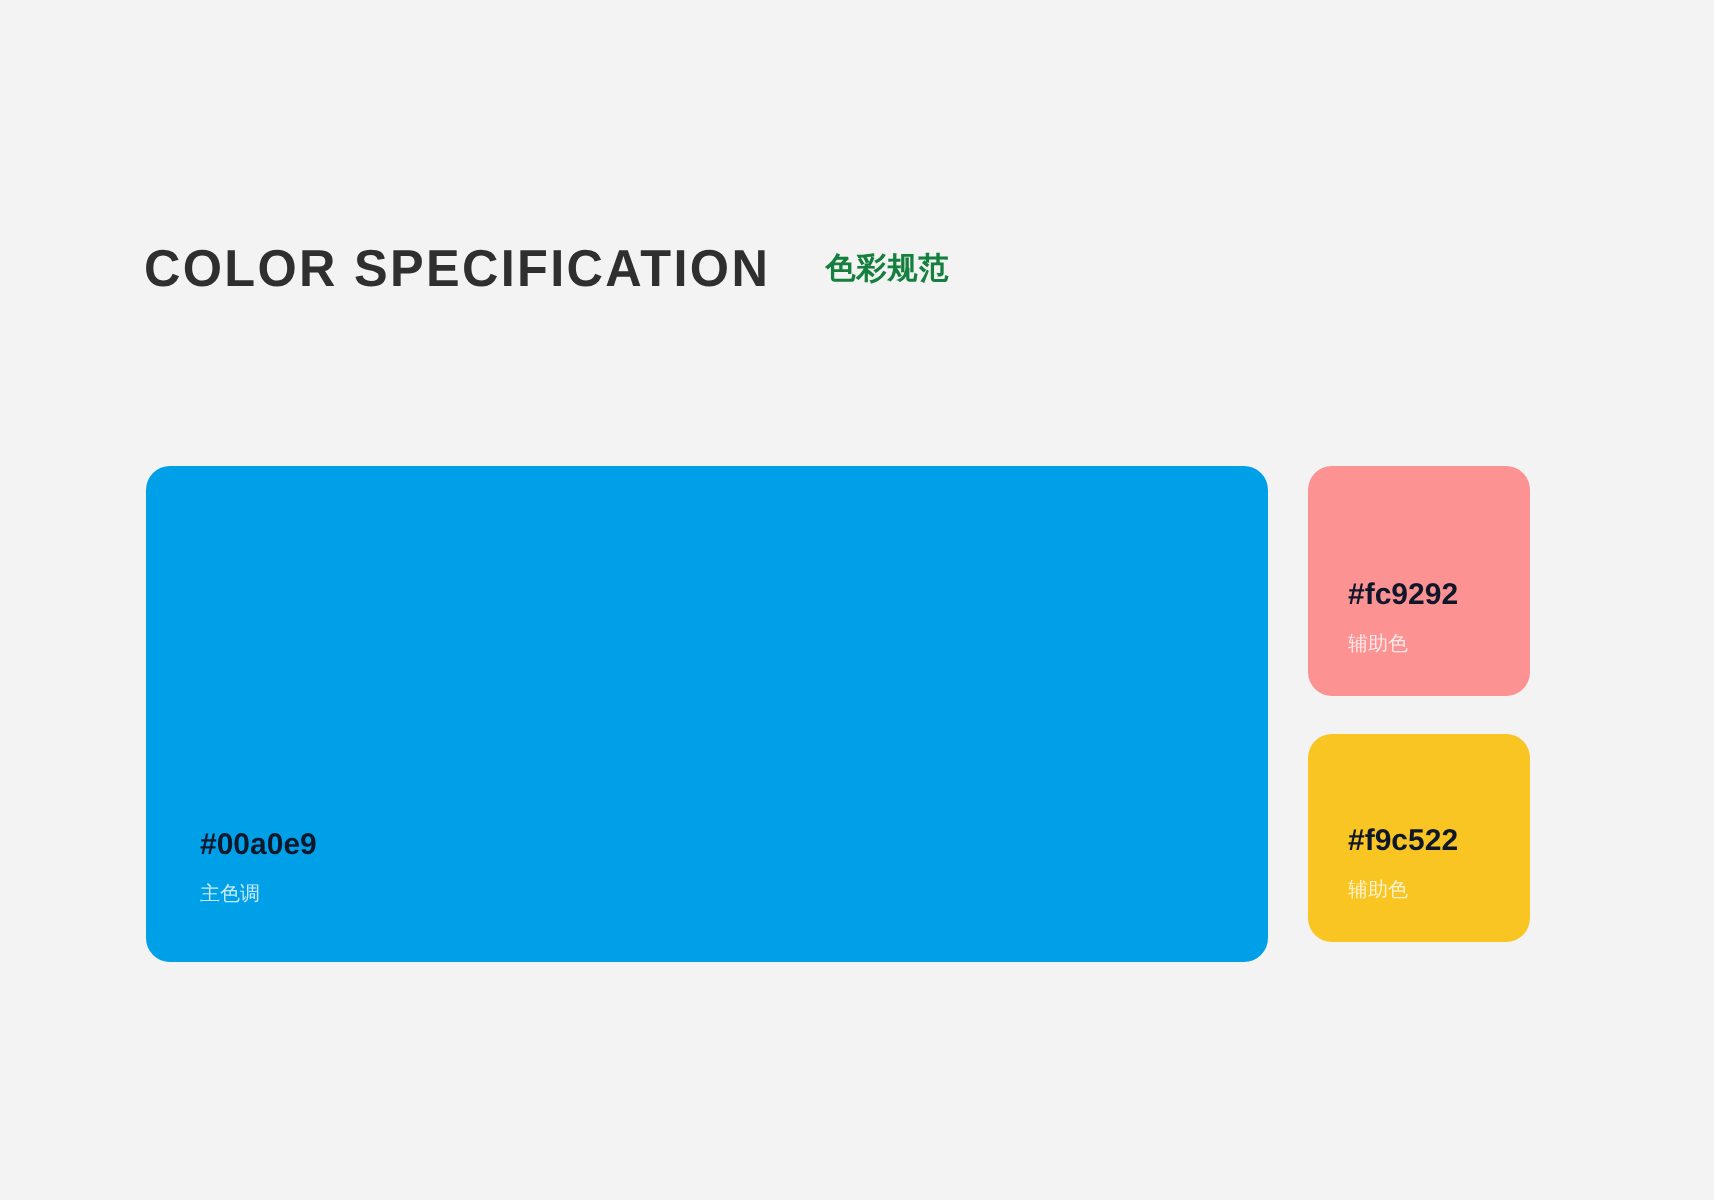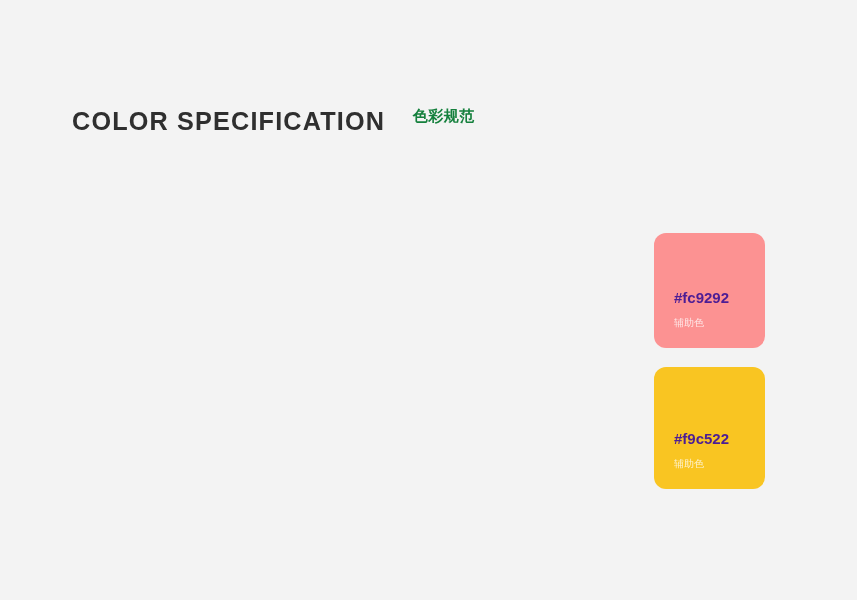--- a/index.html
+++ b/index.html
@@ -16,23 +16,23 @@
   .page {
     position: relative;
     width: 857px;
     height: 600px;
   }
 
   
   .header {
     position: absolute;
     left: 72px;
-    top: 108px;
+    top: 121px;
     display: flex;
-    align-items: flex-start;
+    align-items: center;
   }
   .header-title {
     font-size: 26px;
     font-weight: bold;
     color: #2f2f2f;
     letter-spacing: 1.2px;
     line-height: 1;
     white-space: nowrap;
     transform: scaleX(0.97);
     transform-origin: left bottom;
@@ -54,21 +54,21 @@
     box-sizing: border-box;
   }
   .swatch-body {
     position: absolute;
     left: 27px;
     bottom: 25px;
   }
   .swatch-hex {
     font-size: 15px;
     font-weight: bold;
-    color: #4c1d95;
+    color: #0f172a;
     line-height: 1;
     white-space: nowrap;
   }
   .swatch-role {
     font-size: 10px;
     color: rgba(255, 255, 255, 0.78);
     line-height: 1;
     margin-top: 13px;
     white-space: nowrap;
   }
@@ -92,37 +92,43 @@
   }
   .swatch-secondary-1 .swatch-body {
     left: 20px;
     bottom: 20px;
   }
 
   .swatch-secondary-2 {
     left: 654px;
     top: 367px;
     width: 111px;
-    height: 122px;
+    height: 104px;
   }
   .swatch-secondary-2 .swatch-body {
     left: 20px;
     bottom: 20px;
   }
 </style>
 </head>
 <body style="background: rgb(243, 243, 243);">
 
 <div class="page">
 
   <div class="header">
     <div class="header-title" style="color: rgb(47, 47, 47);">COLOR SPECIFICATION</div>
     <div class="header-subtitle" style="color: #15803d;">色彩规范</div>
   </div>
 
+  <div class="swatch swatch-primary" style="background-color: rgb(0, 160, 233);">
+    <div class="swatch-body">
+      <div class="swatch-hex">#00a0e9</div>
+      <div class="swatch-role">主色调</div>
+    </div>
+  </div>
 
   <div class="swatch swatch-secondary-1" style="background-color: rgb(252, 146, 146);">
     <div class="swatch-body">
       <div class="swatch-hex">#fc9292</div>
       <div class="swatch-role">辅助色</div>
     </div>
   </div>
 
   <div class="swatch swatch-secondary-2" style="background-color: rgb(249, 197, 34);">
     <div class="swatch-body">

